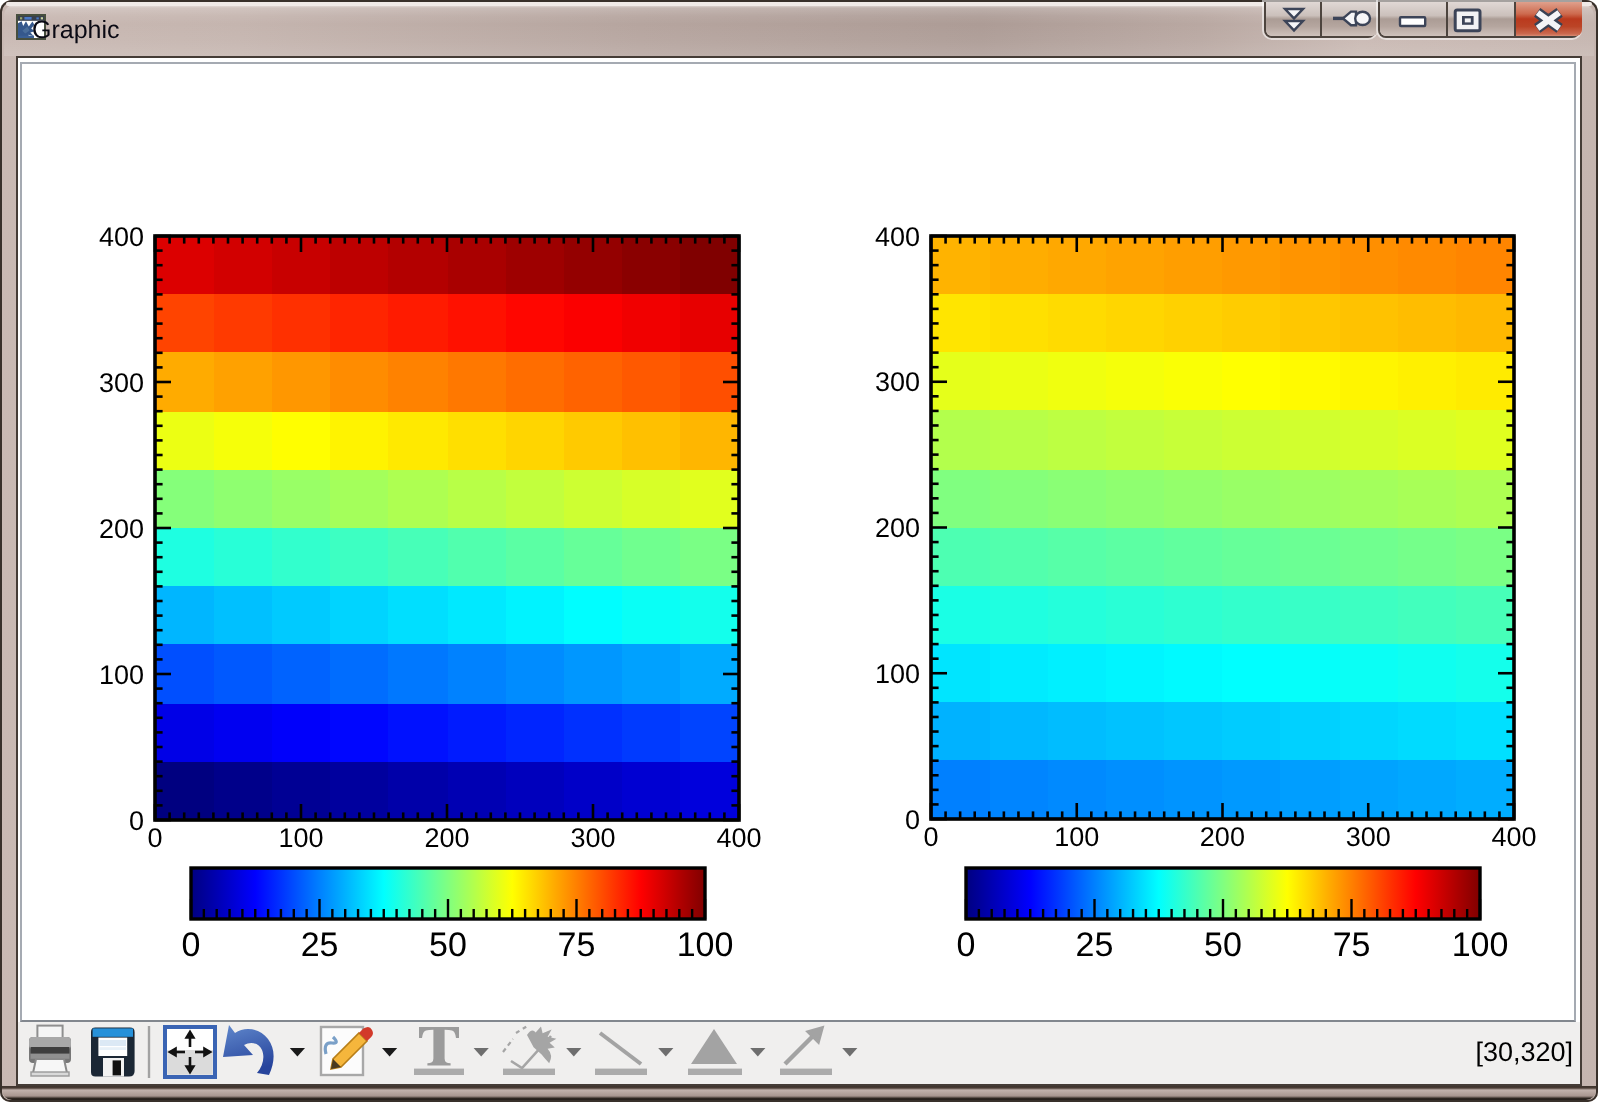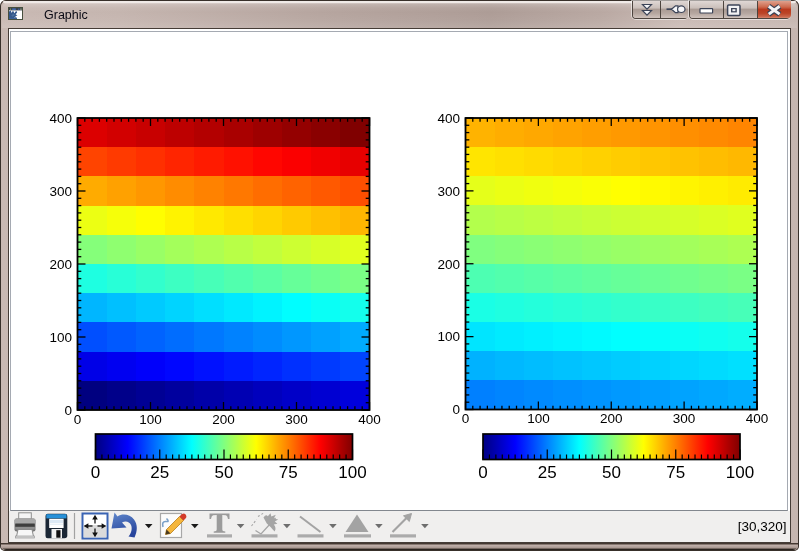--- a/index.html
+++ b/index.html
@@ -8,21 +8,21 @@
 #tsheen{position:absolute;left:2px;top:2px;width:795px;height:26px;border-radius:6px 6px 0 0;
  background:linear-gradient(180deg,#f2ecea 0,rgba(244,238,236,0.60) 1px,rgba(255,255,255,0.20) 2px,rgba(255,255,255,0.06) 6px,rgba(255,255,255,0.0) 10px,rgba(255,255,255,0.05) 19px,rgba(255,255,255,0.13) 26px);}
 #topline{position:absolute;left:3px;top:1px;width:793px;height:1.5px;background:#f0eae7;border-radius:4px;}
 #frame-b{position:absolute;left:1px;top:543px;width:797px;height:7px;border-radius:0 0 5px 5px;
  background:linear-gradient(180deg,#3d332d 0,#4a3c34 1px,#c2b2ac 2px,#a8968f 5px,#2e2620 6.2px,#241e1a 7px);}
 #clientbd{position:absolute;left:8px;top:28px;width:783px;height:515px;border:1px solid #453c36;background:#ffffff;}
 #canvas{position:absolute;left:10px;top:31px;width:778px;height:480px;background:#ffffff;
  border:1px solid #a5aab2;border-bottom-color:#82878e;}
 #toolbar{position:absolute;left:9px;top:511px;width:781px;height:31px;background:#f0efee;}
 #icon{position:absolute;left:8px;top:7px;width:15px;height:13px;}
-#title{position:absolute;left:44px;top:7.5px;font-family:"Liberation Sans",sans-serif;font-size:12.5px;line-height:15px;color:#0a0a14;}
+#title{position:absolute;left:16px;top:7.5px;font-family:"Liberation Sans",sans-serif;font-size:12.5px;line-height:15px;color:#0a0a14;}
 .grp{position:absolute;top:1px;height:18px;border:1px solid #4d443e;border-top:none;
  box-shadow:0 0 0 1px rgba(255,255,255,0.55),inset 0 0 0 1px rgba(255,255,255,0.5);}
 .btn{position:absolute;top:0;height:100%;background:linear-gradient(180deg,#e0d8d5 0%,#cbc0bb 40%,#ab9c95 50%,#b5a69f 72%,#cfc2bc 100%);}
 .btn.red{background:linear-gradient(180deg,#dfa08c 0%,#cd6a4e 35%,#ba3a1e 50%,#bb4426 72%,#cb6a50 94%,#d98c74 100%);}
 .bdiv{position:absolute;top:0;width:1px;height:100%;background:#4d443e;}
 </style></head><body>
 <div id="win"></div>
 <div id="tsheen"></div>
 <div id="topline"></div>
 <div id="clientbd"></div>

